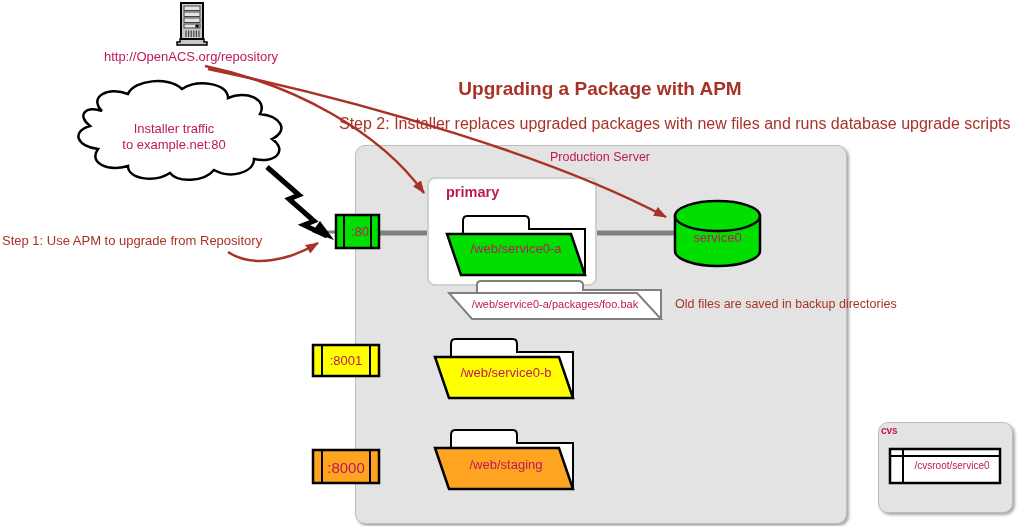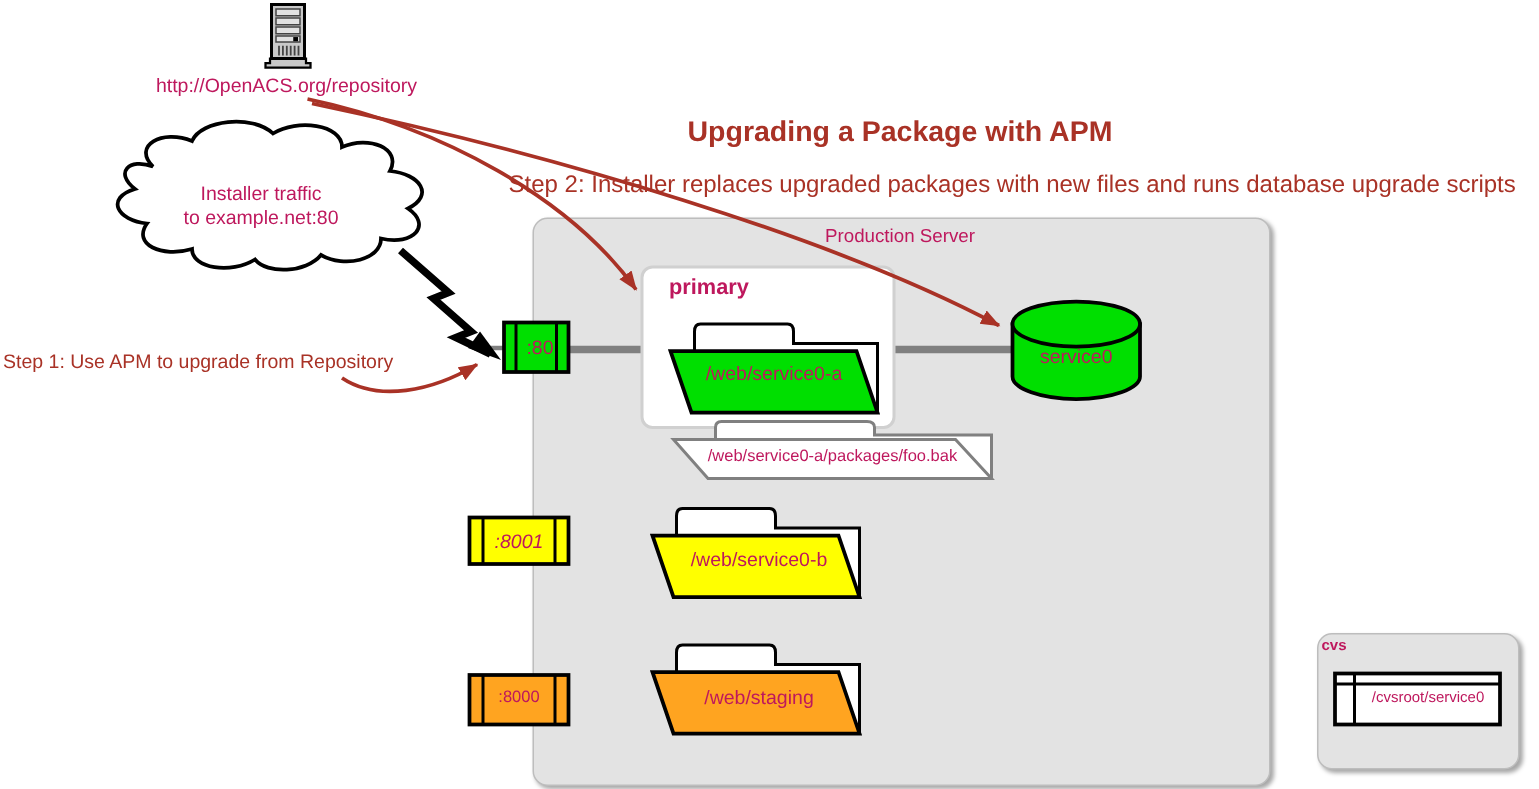--- a/index.html
+++ b/index.html
@@ -135,28 +135,29 @@
     </div>
 
     <div class="txt center" style="left:450px;top:150px;width:300px;font-size:12.5px;">Production Server</div>
 
     <div class="txt" style="left:446px;top:184px;font-size:14.5px;font-weight:bold;">primary</div>
 
     <div class="txt center" style="left:447px;top:241px;width:138px;font-size:13px;">/web/service0-a</div>
 
     <div class="txt center" style="left:455px;top:298px;width:200px;font-size:11px;">/web/service0-a/packages/foo.bak</div>
 
+    <div class="txt red" style="left:675px;top:297px;font-size:12.5px;">Old files are saved in backup directories</div>
 
     <div class="txt center" style="left:675px;top:230px;width:85px;font-size:13px;">service0</div>
 
     <div class="txt center" style="left:344px;top:224px;width:32px;font-size:13px;">:80</div>
 
-    <div class="txt center" style="left:322px;top:353px;width:48px;font-size:13px;font-style:italic;">:8001</div>
+    <div class="txt center" style="left:322px;top:353px;width:48px;font-size:13px;">:8001</div>
 
-    <div class="txt center" style="left:322px;top:459px;width:48px;font-size:11px;">:8000</div>
+    <div class="txt center" style="left:322px;top:459px;width:48px;font-size:15px;">:8000</div>
 
     <div class="txt center" style="left:435px;top:365px;width:142px;font-size:13px;">/web/service0-b</div>
 
     <div class="txt center" style="left:435px;top:457px;width:142px;font-size:13px;">/web/staging</div>
 
     <div class="txt" style="left:881px;top:425px;font-size:10px;font-weight:bold;">cvs</div>
 
     <div class="txt center" style="left:904px;top:460px;width:96px;font-size:10px;">/cvsroot/service0</div>
   </div>
 

